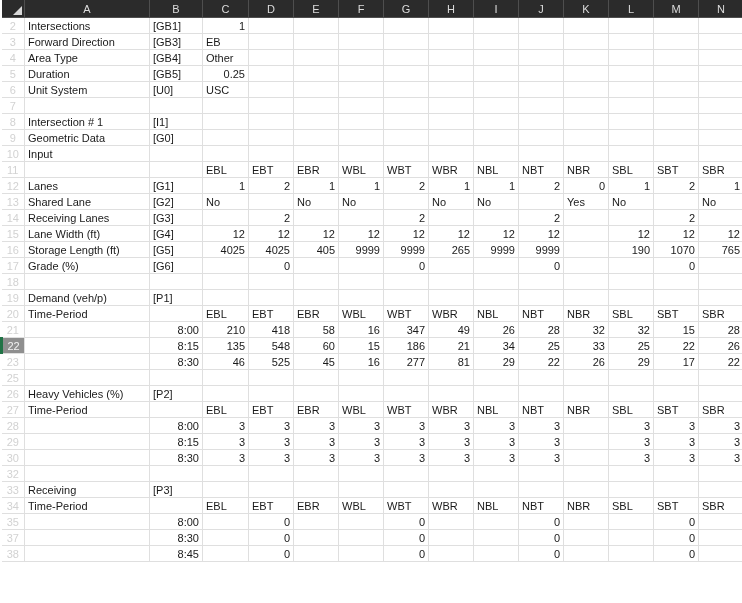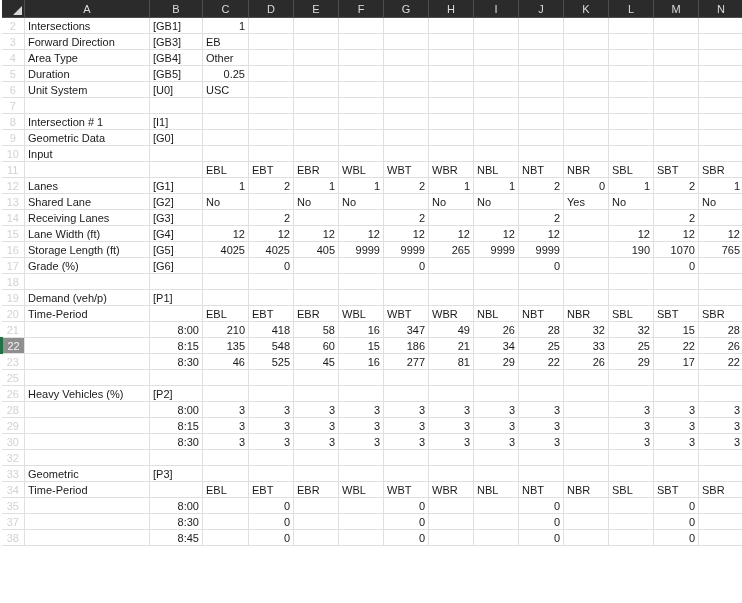--- a/index.html
+++ b/index.html
@@ -526,122 +526,139 @@
           <td class="blank"></td>
           <td class="blank"></td>
           <td class="blank"></td>
           <td class="blank"></td>
           <td class="blank"></td>
           <td class="blank"></td>
           <td class="blank"></td>
           <td class="blank"></td>
         </tr>
         <tr>
-          <td class="rowhdr">28</td>
-          <td class="blank"></td>
-          <td class="num">8:00</td>
-          <td class="num">3</td>
-          <td class="num">3</td>
-          <td class="num">3</td>
-          <td class="num">3</td>
-          <td class="num">3</td>
-          <td class="num">3</td>
-          <td class="num">3</td>
-          <td class="num">3</td>
-          <td class="num"></td>
-          <td class="num">3</td>
-          <td class="num">3</td>
-          <td class="num">3</td>
-        </tr>
-        <tr>
-          <td class="rowhdr">29</td>
-          <td class="blank"></td>
-          <td class="num">8:15</td>
-          <td class="num">3</td>
-          <td class="num">3</td>
-          <td class="num">3</td>
-          <td class="num">3</td>
-          <td class="num">3</td>
-          <td class="num">3</td>
-          <td class="num">3</td>
-          <td class="num">3</td>
-          <td class="num"></td>
-          <td class="num">3</td>
-          <td class="num">3</td>
-          <td class="num">3</td>
-        </tr>
-        <tr>
-          <td class="rowhdr">30</td>
-          <td class="blank"></td>
-          <td class="num">8:30</td>
-          <td class="num">3</td>
-          <td class="num">3</td>
-          <td class="num">3</td>
-          <td class="num">3</td>
-          <td class="num">3</td>
-          <td class="num">3</td>
-          <td class="num">3</td>
-          <td class="num">3</td>
-          <td class="num"></td>
-          <td class="num">3</td>
-          <td class="num">3</td>
-          <td class="num">3</td>
-        </tr>
-        <tr>
-          <td class="rowhdr">32</td>
-          <td class="blank"></td>
-          <td class="blank"></td>
-          <td class="blank"></td>
-          <td class="blank"></td>
-          <td class="blank"></td>
-          <td class="blank"></td>
-          <td class="blank"></td>
-          <td class="blank"></td>
-          <td class="blank"></td>
-          <td class="blank"></td>
-          <td class="blank"></td>
-          <td class="blank"></td>
-          <td class="blank"></td>
-          <td class="blank"></td>
-        </tr>
-        <tr>
-          <td class="rowhdr">33</td>
-          <td class="txt colA">Geometric</td>
-          <td class="txt">[P3]</td>
-          <td class="blank"></td>
-          <td class="blank"></td>
-          <td class="blank"></td>
-          <td class="blank"></td>
-          <td class="blank"></td>
-          <td class="blank"></td>
-          <td class="blank"></td>
-          <td class="blank"></td>
-          <td class="blank"></td>
-          <td class="blank"></td>
-          <td class="blank"></td>
-          <td class="blank"></td>
-        </tr>
-        <tr>
-          <td class="rowhdr">34</td>
+          <td class="rowhdr">27</td>
           <td class="txt colA">Time-Period</td>
           <td class="blank"></td>
           <td class="txt">EBL</td>
           <td class="txt">EBT</td>
           <td class="txt">EBR</td>
           <td class="txt">WBL</td>
           <td class="txt">WBT</td>
           <td class="txt">WBR</td>
           <td class="txt">NBL</td>
           <td class="txt">NBT</td>
           <td class="txt">NBR</td>
           <td class="txt">SBL</td>
           <td class="txt">SBT</td>
           <td class="txt">SBR</td>
         </tr>
         <tr>
+          <td class="rowhdr">28</td>
+          <td class="blank"></td>
+          <td class="num">8:00</td>
+          <td class="num">3</td>
+          <td class="num">3</td>
+          <td class="num">3</td>
+          <td class="num">3</td>
+          <td class="num">3</td>
+          <td class="num">3</td>
+          <td class="num">3</td>
+          <td class="num">3</td>
+          <td class="num"></td>
+          <td class="num">3</td>
+          <td class="num">3</td>
+          <td class="num">3</td>
+        </tr>
+        <tr>
+          <td class="rowhdr">29</td>
+          <td class="blank"></td>
+          <td class="num">8:15</td>
+          <td class="num">3</td>
+          <td class="num">3</td>
+          <td class="num">3</td>
+          <td class="num">3</td>
+          <td class="num">3</td>
+          <td class="num">3</td>
+          <td class="num">3</td>
+          <td class="num">3</td>
+          <td class="num"></td>
+          <td class="num">3</td>
+          <td class="num">3</td>
+          <td class="num">3</td>
+        </tr>
+        <tr>
+          <td class="rowhdr">30</td>
+          <td class="blank"></td>
+          <td class="num">8:30</td>
+          <td class="num">3</td>
+          <td class="num">3</td>
+          <td class="num">3</td>
+          <td class="num">3</td>
+          <td class="num">3</td>
+          <td class="num">3</td>
+          <td class="num">3</td>
+          <td class="num">3</td>
+          <td class="num"></td>
+          <td class="num">3</td>
+          <td class="num">3</td>
+          <td class="num">3</td>
+        </tr>
+        <tr>
+          <td class="rowhdr">32</td>
+          <td class="blank"></td>
+          <td class="blank"></td>
+          <td class="blank"></td>
+          <td class="blank"></td>
+          <td class="blank"></td>
+          <td class="blank"></td>
+          <td class="blank"></td>
+          <td class="blank"></td>
+          <td class="blank"></td>
+          <td class="blank"></td>
+          <td class="blank"></td>
+          <td class="blank"></td>
+          <td class="blank"></td>
+          <td class="blank"></td>
+        </tr>
+        <tr>
+          <td class="rowhdr">33</td>
+          <td class="txt colA">Receiving</td>
+          <td class="txt">[P3]</td>
+          <td class="blank"></td>
+          <td class="blank"></td>
+          <td class="blank"></td>
+          <td class="blank"></td>
+          <td class="blank"></td>
+          <td class="blank"></td>
+          <td class="blank"></td>
+          <td class="blank"></td>
+          <td class="blank"></td>
+          <td class="blank"></td>
+          <td class="blank"></td>
+          <td class="blank"></td>
+        </tr>
+        <tr>
+          <td class="rowhdr">34</td>
+          <td class="txt colA">Time-Period</td>
+          <td class="blank"></td>
+          <td class="txt">EBL</td>
+          <td class="txt">EBT</td>
+          <td class="txt">EBR</td>
+          <td class="txt">WBL</td>
+          <td class="txt">WBT</td>
+          <td class="txt">WBR</td>
+          <td class="txt">NBL</td>
+          <td class="txt">NBT</td>
+          <td class="txt">NBR</td>
+          <td class="txt">SBL</td>
+          <td class="txt">SBT</td>
+          <td class="txt">SBR</td>
+        </tr>
+        <tr>
           <td class="rowhdr">35</td>
           <td class="blank"></td>
           <td class="num">8:00</td>
           <td class="num"></td>
           <td class="num">0</td>
           <td class="num"></td>
           <td class="num"></td>
           <td class="num">0</td>
           <td class="num"></td>
           <td class="num"></td>

